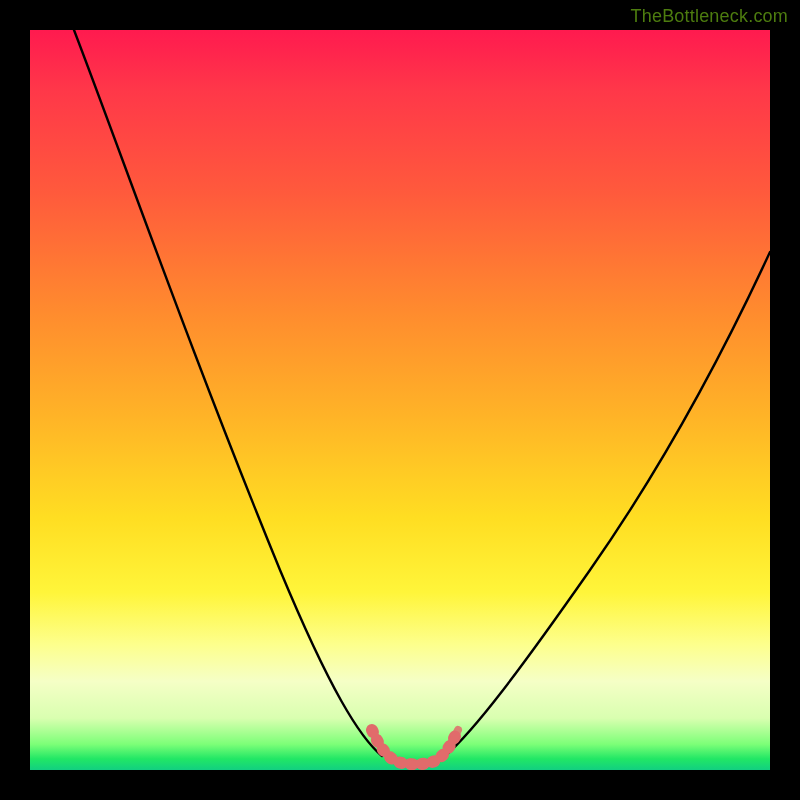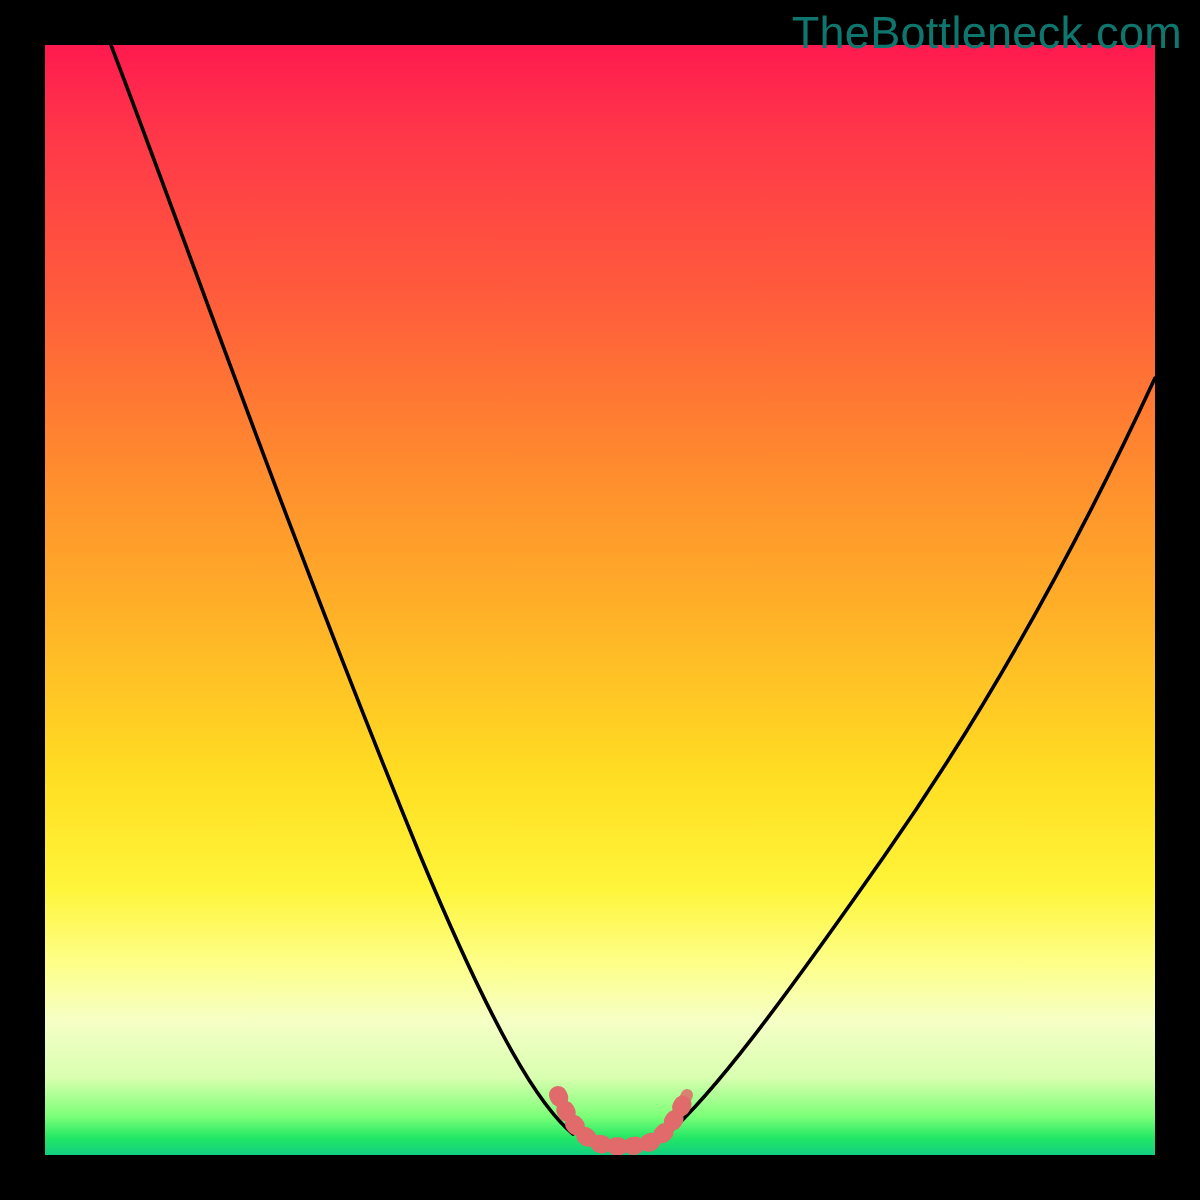--- a/index.html
+++ b/index.html
@@ -14,22 +14,22 @@
   .frame {
     position: relative;
     width: 800px;
     height: 800px;
     background: #000;
   }
   .watermark {
     position: absolute;
     top: 6px;
     right: 12px;
-    color: #0f766e;
-    font-size: 30px;
+    color: #4d7c0f;
+    font-size: 18px;
     font-weight: 400;
     letter-spacing: 0.2px;
     z-index: 10;
   }
   .plot-area {
     position: absolute;
     left: 30px;
     top: 30px;
     width: 740px;
     height: 740px;

